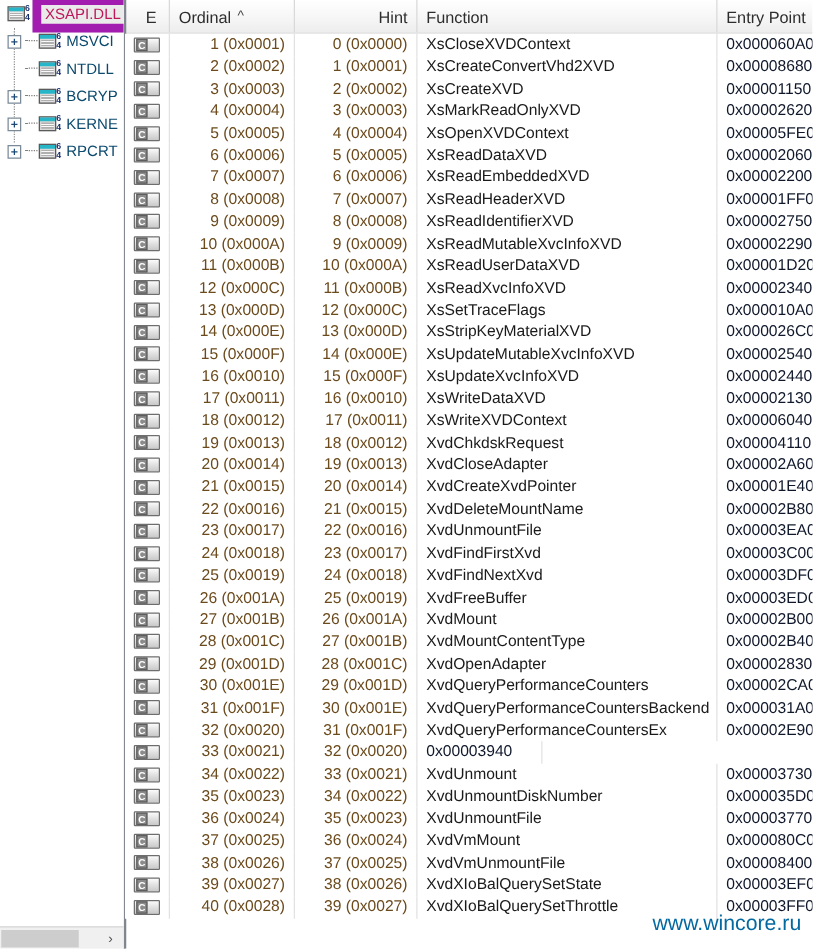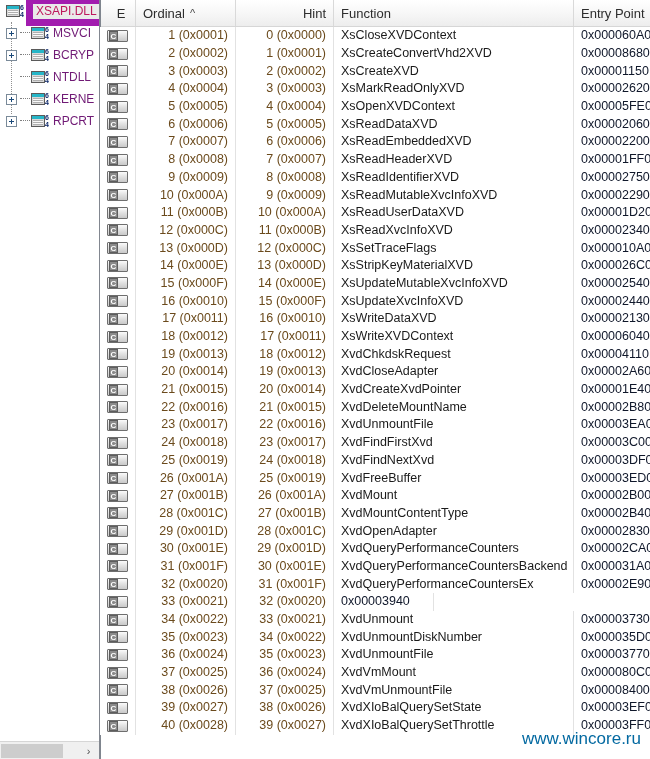--- a/index.html
+++ b/index.html
@@ -140,21 +140,21 @@
     top: 0;
     font-size: 7px;
     line-height: 7px;
     font-weight: bold;
     color: #102a6b;
     font-family: "Liberation Sans", sans-serif;
   }
   .dll-icon .tag .b { display: block; }
 
   .tree-label {
-    color: #701a75;
+    color: #0c4a6e;
     font-size: 12px;
     padding: 0 2px;
     line-height: 15px;
   }
   .tree-node.root .tree-label {
     color: #be185d;
     background: #eaeaea;
     border: 7px solid #a21caf;
     padding: 0 3px;
   }
@@ -342,42 +342,42 @@
             <div class="dll-icon">
               <div class="win"></div>
               <div class="tag">
                 <span class="b">6</span>
                 <span class="b">4</span>
               </div>
             </div>
             <span class="tree-label">MSVCI</span>
           </div>
           <div class="tree-node child">
+            <div class="expander empty"></div>
+            <div class="connector"></div>
+            <div class="dll-icon">
+              <div class="win"></div>
+              <div class="tag">
+                <span class="b">6</span>
+                <span class="b">4</span>
+              </div>
+            </div>
+            <span class="tree-label">NTDLL</span>
+          </div>
+          <div class="tree-node child">
             <div class="expander"></div>
             <div class="connector"></div>
             <div class="dll-icon">
               <div class="win"></div>
               <div class="tag">
                 <span class="b">6</span>
                 <span class="b">4</span>
               </div>
             </div>
             <span class="tree-label">BCRYP</span>
-          </div>
-          <div class="tree-node child">
-            <div class="expander empty"></div>
-            <div class="connector"></div>
-            <div class="dll-icon">
-              <div class="win"></div>
-              <div class="tag">
-                <span class="b">6</span>
-                <span class="b">4</span>
-              </div>
-            </div>
-            <span class="tree-label">NTDLL</span>
           </div>
           <div class="tree-node child">
             <div class="expander"></div>
             <div class="connector"></div>
             <div class="dll-icon">
               <div class="win"></div>
               <div class="tag">
                 <span class="b">6</span>
                 <span class="b">4</span>
               </div>

